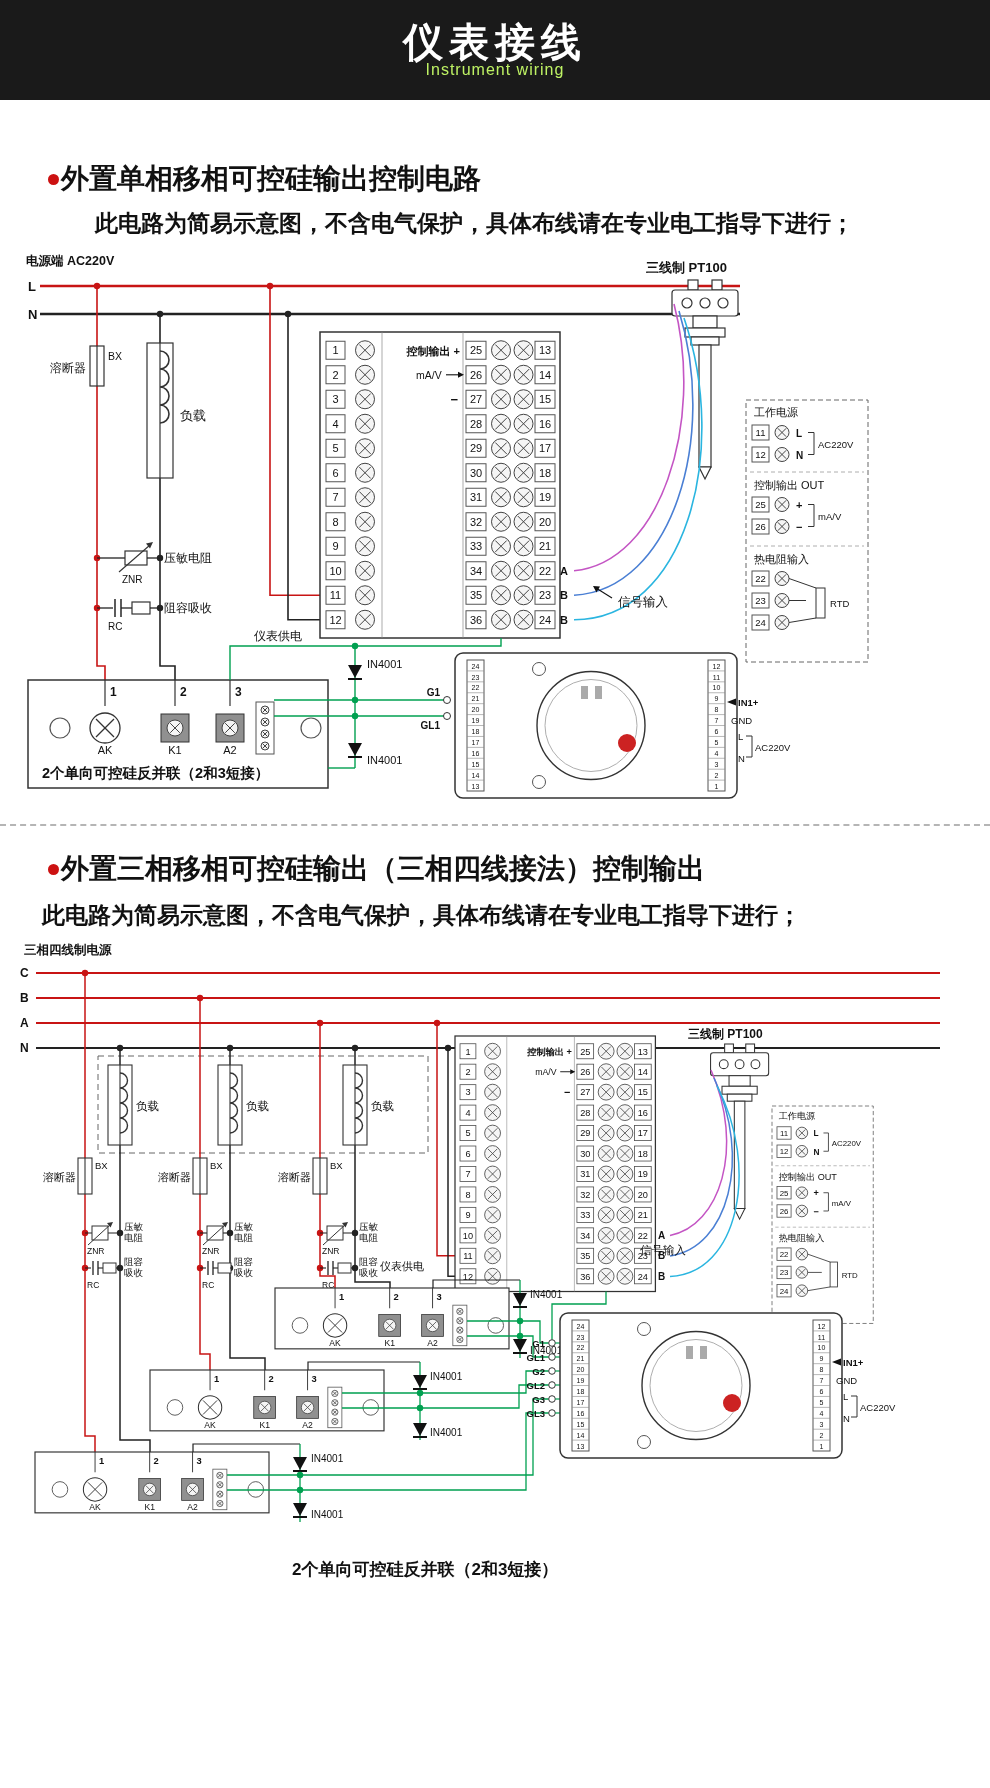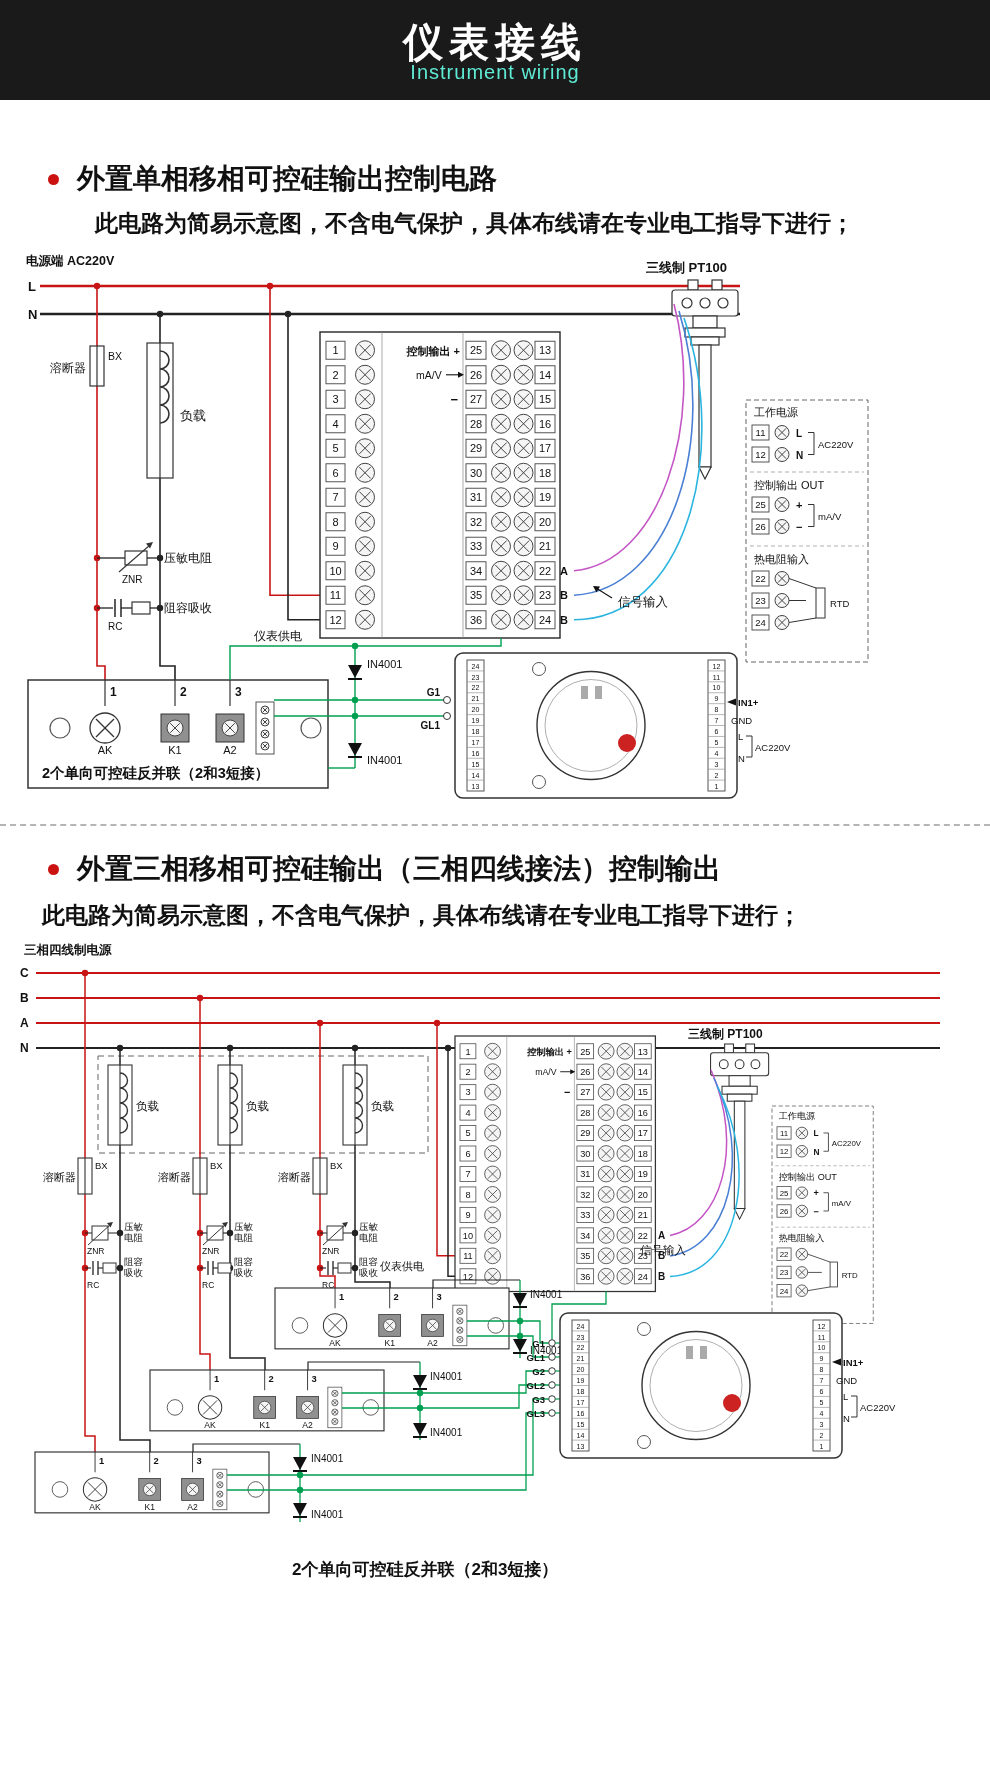--- a/index.html
+++ b/index.html
@@ -1,21 +1,21 @@
 <!DOCTYPE html>
 <html><head>
 <meta charset="utf-8">
 <style>
   *{margin:0;padding:0;box-sizing:border-box}
   html,body{background:#fff}
   body{width:990px;height:1788px;position:relative;font-family:"Liberation Sans",sans-serif;color:#111;overflow:hidden}
   header{position:absolute;left:0;top:0;width:990px;height:100px;background:#1a1a1a;color:#fff;text-align:center}
   h1{font-size:40px;font-weight:bold;letter-spacing:6px;padding-top:20px;line-height:1.1}
-  .sub{font-size:20px;color:#5eead4;letter-spacing:1px;margin-top:-3px}
-  .sec-title{position:absolute;left:48px;display:flex;align-items:center;gap:18px;font-size:28px;font-weight:bold}
+  .sub{font-size:16px;color:#bef264;letter-spacing:1px;margin-top:-3px}
+  .sec-title{position:absolute;left:48px;display:flex;align-items:center;gap:2px;font-size:28px;font-weight:bold}
   .bullet{width:11px;height:11px;border-radius:50%;background:#cc1111;flex:0 0 auto}
   #t1{top:160px}
   #t2{top:850px}
   .warn{position:absolute;font-size:23px;font-weight:bold}
   #w1{left:95px;top:208px}
   #w2{left:42px;top:900px}
   svg{position:absolute;left:0;display:block}
   #svg1{top:248px}
   #svg2{top:938px}
   svg text{font-family:"Liberation Sans",sans-serif}

